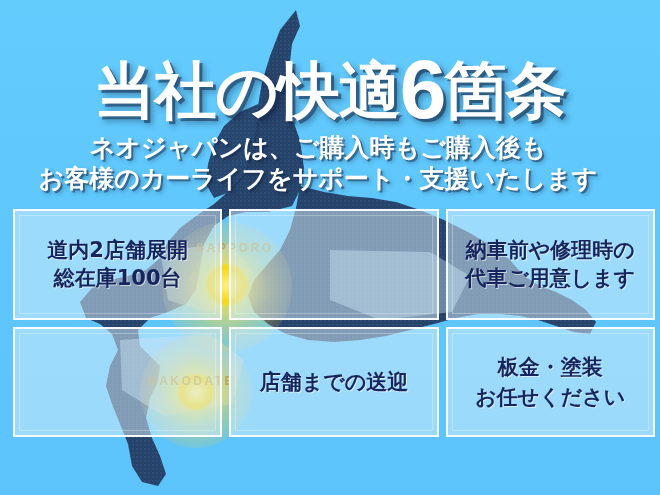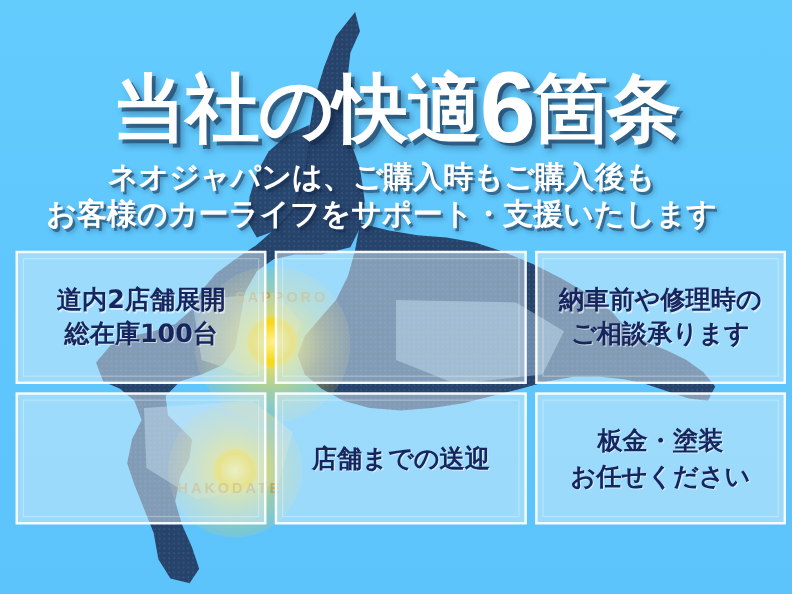--- a/index.html
+++ b/index.html
@@ -203,21 +203,21 @@
         <path d="M120 340 L210 334 L244 360 L232 404 L164 416 L122 390 Z" fill="#bcd9ef"></path>
       </g>
     </svg>
 
     <div class="glow-marker" style="left:162px; top:222px; width:130px; height:130px;"></div>
     <div class="glow-core" style="left:206px; top:264px; width:42px; height:42px;"></div>
     <div class="city-label" style="left:196px; top:223px;">SAPPORO</div>
 
     <div class="glow-marker" style="left:140px; top:336px; width:112px; height:112px;"></div>
     <div class="glow-core" style="left:178px; top:374px; width:36px; height:36px;"></div>
-    <div class="city-label" style="left:148px; top:382px;">HAKODATE</div>
+    <div class="city-label" style="left:148px; top:356px;">HAKODATE</div>
   </div>
 
   <h1 id="headline">
     <span>当社の快適</span><span class="big-num">6</span><span>箇条</span>
   </h1>
 
   <div id="subtitle">
     <span class="sub-line">ネオジャパンは、ご購入時もご購入後も</span>
     <span class="sub-line">お客様のカーライフをサポート・支援いたします</span>
   </div>
@@ -235,21 +235,21 @@
     <div class="feature-box">
       <span class="inner-rule"></span>
       <div class="feature-text">
       </div>
     </div>
 
     <div class="feature-box">
       <span class="inner-rule"></span>
       <div class="feature-text">
         <span class="ln">納車前や修理時の</span>
-        <span class="ln">ご相談承ります</span>
+        <span class="ln">代車ご用意します</span>
       </div>
     </div>
 
     <div class="feature-box">
       <span class="inner-rule"></span>
     </div>
 
     <div class="feature-box">
       <span class="inner-rule"></span>
       <div class="feature-text">

